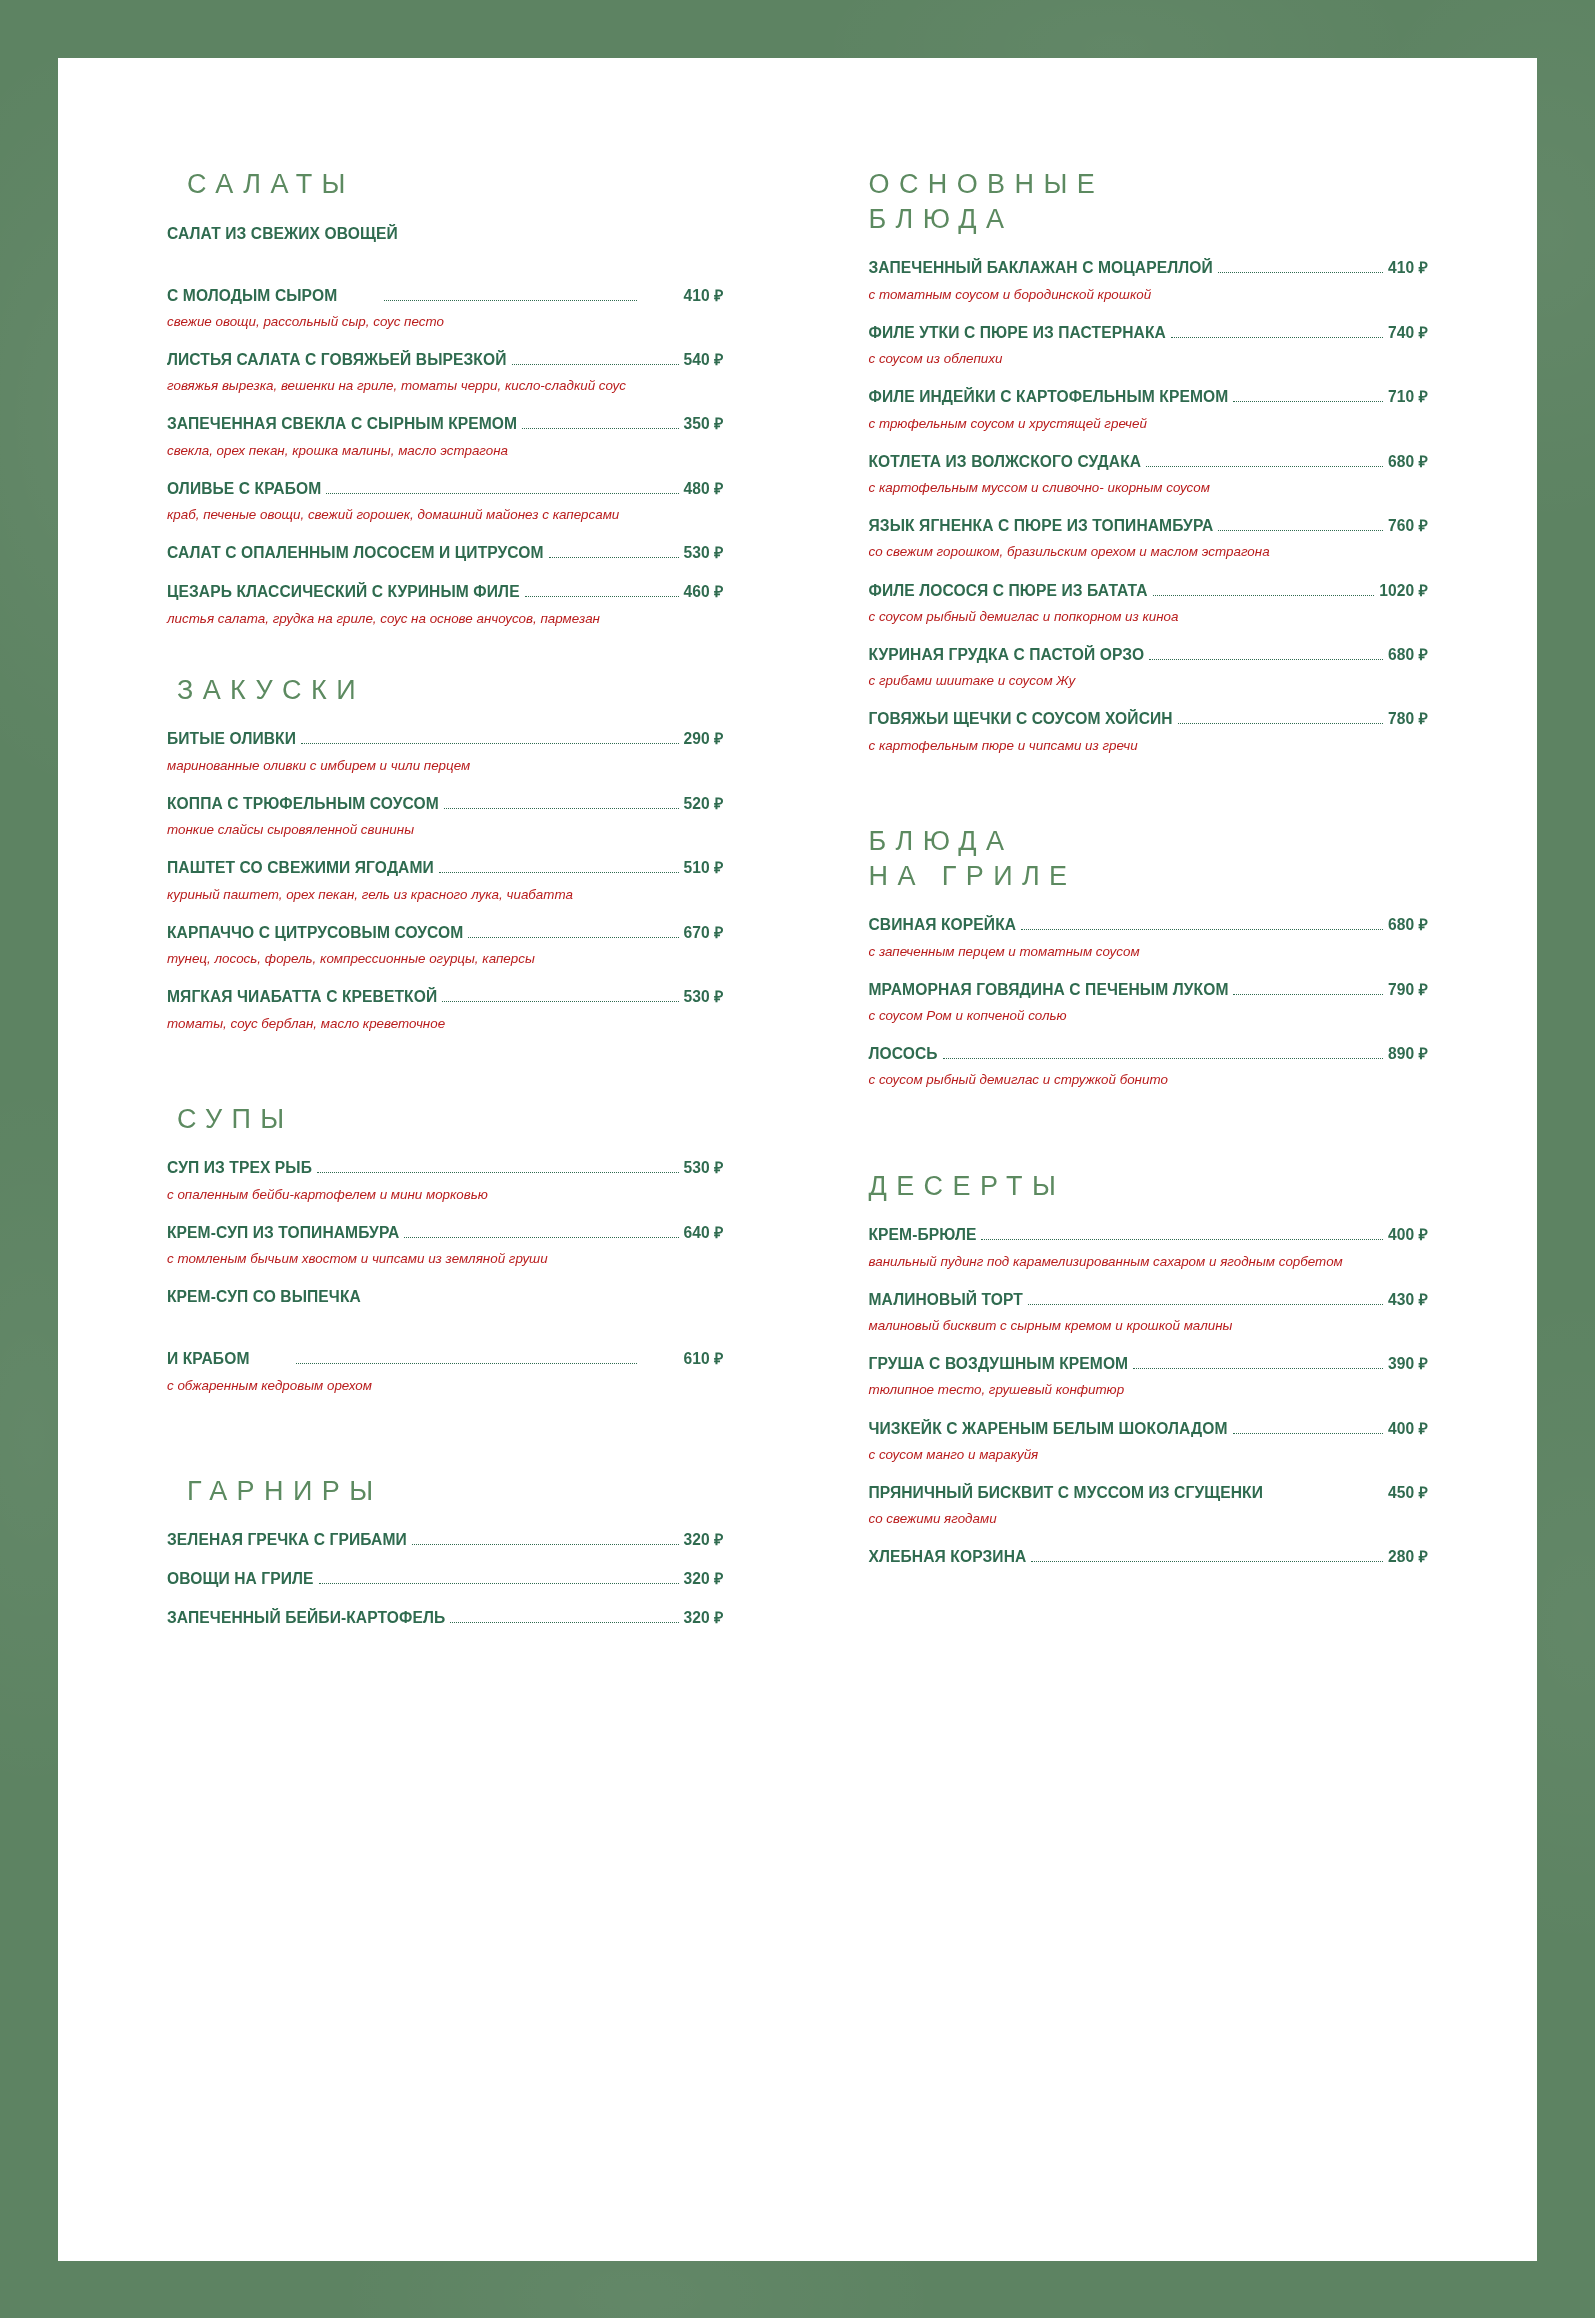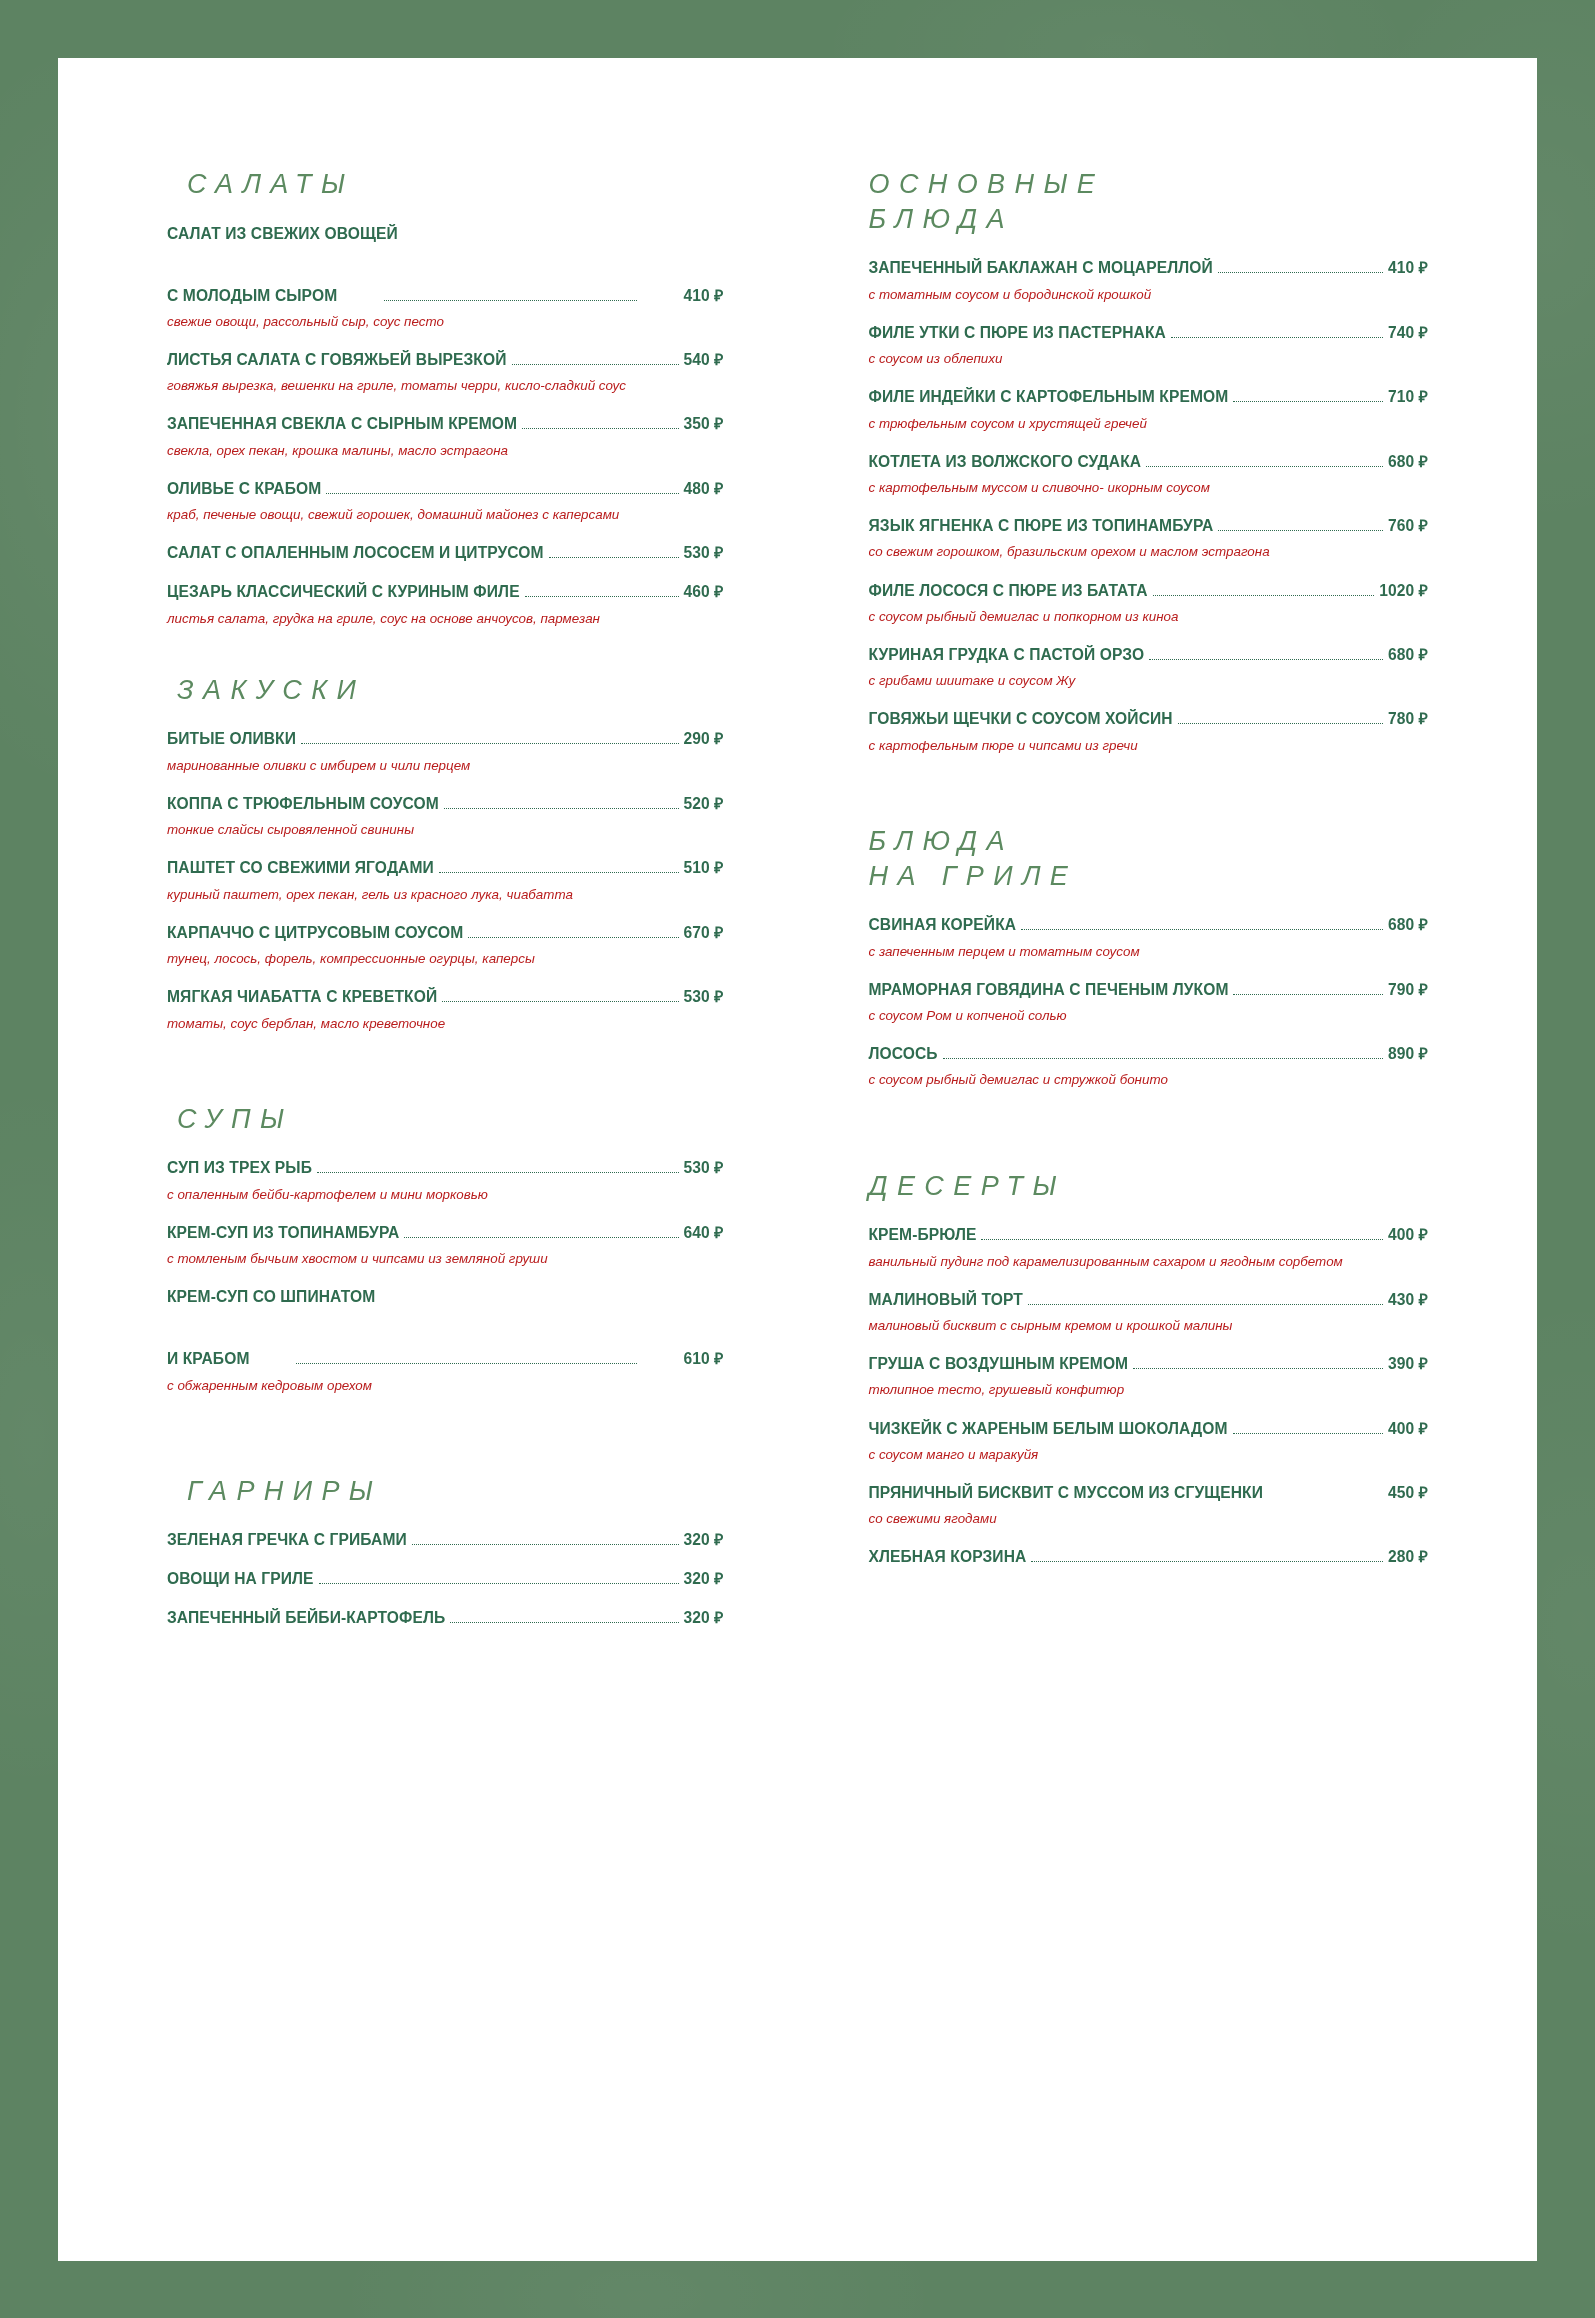--- a/index.html
+++ b/index.html
@@ -57,21 +57,20 @@
   .section { margin-bottom: 0; }
 
   .section-title {
     color: #5c8a60;
     font-size: 27px;
     font-weight: 400;
     letter-spacing: 9.4px;
     text-transform: uppercase;
     line-height: 1.28;
     margin: 0 0 22px 0;
-    font-style: italic;
   }
   .section-title.gap-top { margin-top: 45px; }
   .section-title.gap-top-lg { margin-top: 69px; }
   .section-title.gap-top-xl { margin-top: 79px; }
   .section-title.indent { margin-left: 20px; }
   .section-title.indent2 { margin-left: 10px; }
 
   .item { margin-bottom: 19px; }
 
   .item-line {
@@ -228,21 +227,21 @@
           <div class="item">
             <div class="item-line">
               <span class="item-name">КРЕМ-СУП ИЗ ТОПИНАМБУРА</span>
               <span class="dots"></span>
               <span class="price">640 ₽</span>
             </div>
             <div class="item-desc">с томленым бычьим хвостом и чипсами из земляной груши</div>
           </div>
           <div class="item item-twoline">
             <div class="item-line">
-              <div class="name-block">КРЕМ-СУП СО ШПИНАТОМ</div>
+              <div class="name-block">КРЕМ-СУП СО ВЫПЕЧКА</div>
               <span class="item-name">И КРАБОМ</span>
               <span class="dots"></span>
               <span class="price">610 ₽</span>
             </div>
             <div class="item-desc">с обжаренным кедровым орехом</div>
           </div>
         </div>
         <div class="section">
           <div class="section-title gap-top-xl indent">ГАРНИРЫ</div>
           <div class="item">

